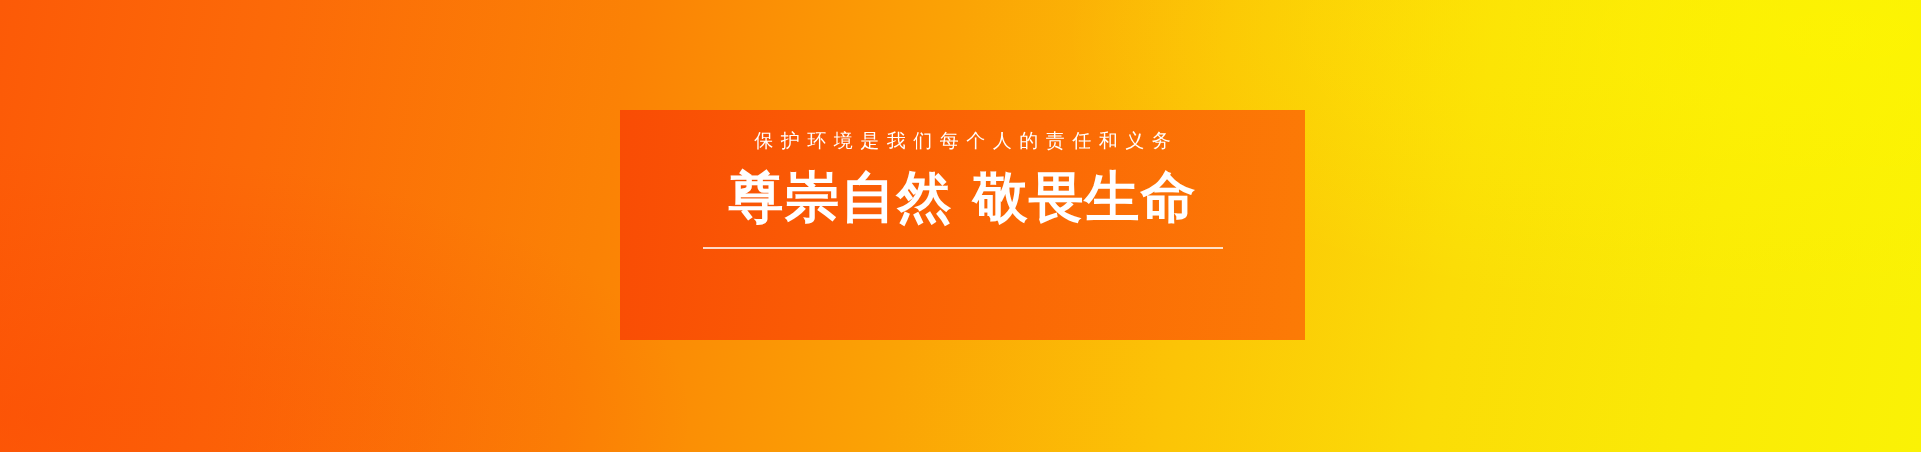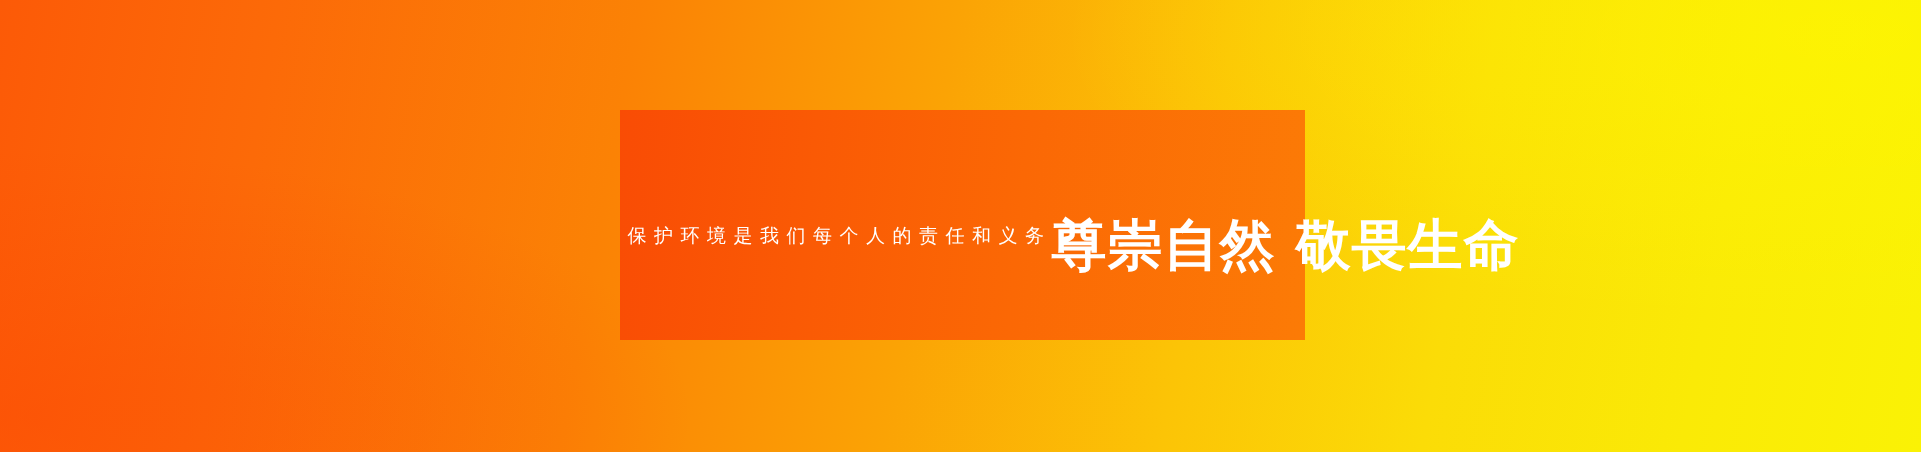--- a/index.html
+++ b/index.html
@@ -43,20 +43,21 @@
   }
 
   #panel {
     position: absolute;
     left: 620px;
     top: 110px;
     width: 685px;
     height: 230px;
     background: linear-gradient(96deg, #F94C05 0%, #FA5A05 28%, #FB6805 58%, #FC7B06 100%);
     display: flex;
+    flex-direction: column;
     align-items: center;
     justify-content: flex-start;
     box-sizing: border-box;
     padding-top: 21px;
     z-index: 2;
   }
 
   .tagline {
     color: #FFFFFF;
     font-size: 19px;

